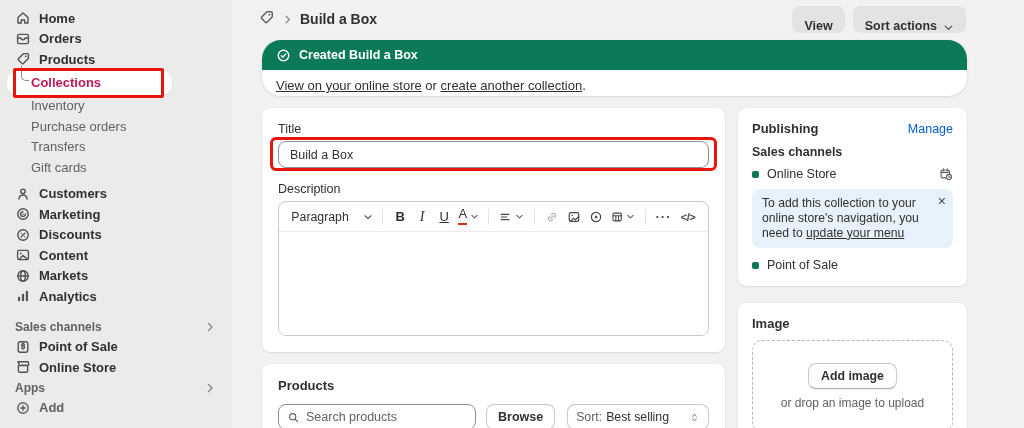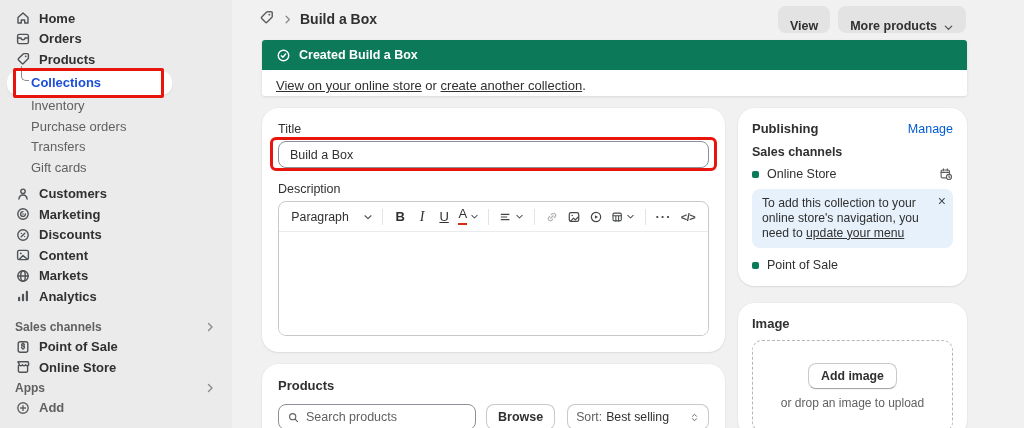--- a/index.html
+++ b/index.html
@@ -13,21 +13,21 @@
   
   .sidebar { position:absolute; left:0; top:0; bottom:0; width:232px; background:#ebebeb; padding-top:8px; }
   .nav-row { display:flex; align-items:center; height:20.5px; padding-left:15px; gap:8px;
              font-size:13px; font-weight:700; color:#303030; cursor:pointer; position:relative; }
   .nav-row .ic { width:16px; height:16px; flex:none; display:flex; align-items:center; justify-content:center; }
   .nav-row.sub { padding-left:31px; color:#616161; font-weight:500; }
   .row-customers { margin-top:6px; }
 
   .pill-row { position:relative; height:24px; margin:1px 0; }
   .pill { position:absolute; left:7px; top:0; width:165px; height:24px; background:#fff; border-radius:10px;
-          display:flex; align-items:center; padding-left:24px; font-weight:650; color:#1d4ed8;
+          display:flex; align-items:center; padding-left:24px; font-weight:650; color:#be185d;
           box-shadow:0 1px 2px rgba(0,0,0,.07); cursor:pointer; }
   .tree { position:absolute; left:14px; top:-5px; width:8px; height:15px;
           border-left:1.5px solid #8a8a8a; border-bottom:1.5px solid #8a8a8a; border-bottom-left-radius:5px; }
   .anno { position:absolute; border:3px solid var(--annotation-red,#e8150d); pointer-events:none; z-index:9; }
   .anno-collections { left:6px; right:8px; top:-3px; bottom:-3px; border-radius:2px; }
 
   .nav-section { display:flex; align-items:center; justify-content:space-between;
                  padding:0 16px 0 15px; height:20px; color:#616161; font-size:12px; font-weight:600; }
   .sec-sales { margin-top:10px; } .sec-apps { }
   .chev { display:flex; align-items:center; }
@@ -35,30 +35,30 @@
   
   .main { position:absolute; left:232px; top:0; right:0; bottom:0; }
   .page-header { height:38px; display:flex; align-items:center; padding-left:26px; gap:7px; position:relative; }
   .crumb-title { font-size:14px; font-weight:700; }
   .header-actions { position:absolute; right:58px; top:6px; display:flex; gap:8px; }
   .btn-gray { background:#e3e3e3; border:none; border-radius:8px; height:27px; padding:0 12px;
               font-size:12.5px; font-weight:600; color:#303030; display:inline-flex; align-items:flex-end; gap:6px;
               font-family:inherit; cursor:pointer; }
 
   .content { padding:2px 57px 0 30px; }
-  .banner-card { border-radius:3px; overflow:hidden; box-shadow:0 1px 3px rgba(0,0,0,.1); background:#fff; }
+  .banner-card { border-radius:19px; overflow:hidden; box-shadow:0 1px 3px rgba(0,0,0,.1); background:#fff; }
   .banner-head { background:var(--banner-green,#0c7a58); color:#fff; height:30px; display:flex; align-items:center;
                  gap:8px; padding:0 14px; font-weight:650; font-size:12.5px; }
   .banner-body { padding:8px 14px 3px; font-size:13px; color:#303030; }
   .banner-body a { color:#303030; text-decoration:underline; cursor:pointer; }
 
   .cols { display:flex; gap:13px; margin-top:12px; align-items:flex-start; }
   .col-left { width:463px; flex:none; }
   .col-right { width:229px; flex:none; }
-  .card { background:#fff; border-radius:16px; box-shadow:0 1px 2px rgba(0,0,0,.08), 0 0 1px rgba(0,0,0,.12);
+  .card { background:#fff; border-radius:8px; box-shadow:0 1px 2px rgba(0,0,0,.08), 0 0 1px rgba(0,0,0,.12);
           padding:14px 16px 16px; }
 
   .field-label { font-size:12.5px; color:#303030; line-height:15px; }
   .input-wrap { position:relative; margin-top:4px; }
   .text-input { width:100%; height:27px; border:1px solid #8a8f98; border-radius:8px; padding:0 11px;
                 font-size:12.5px; color:#303030; font-family:inherit; background:#fff; outline:none; }
   .anno-title { left:-8px; right:-8px; top:-4px; bottom:-3px; border-radius:6px; }
 
   .desc-label { margin-top:14px; }
   .editor { margin-top:4px; border:1px solid #c9c9c9; border-radius:8px; overflow:hidden; }
@@ -302,21 +302,21 @@
             <path d="M4.5 2.5 8 6l-3.5 3.5"></path>
           </svg>
       </span>
       <span class="crumb-title">Build a Box</span>
 
       <div class="header-actions">
         <button class="btn-gray">
           <span>View</span>
         </button>
         <button class="btn-gray">
-          <span>More products</span>
+          <span>Sort actions</span>
           <span class="chev">
             <svg class="sic" width="11" height="11" viewBox="0 0 12 12">
                 <path d="M2.5 4.5 6 8l3.5-3.5"></path>
               </svg>
           </span>
         </button>
       </div>
     </div>
 
     <div class="content">

